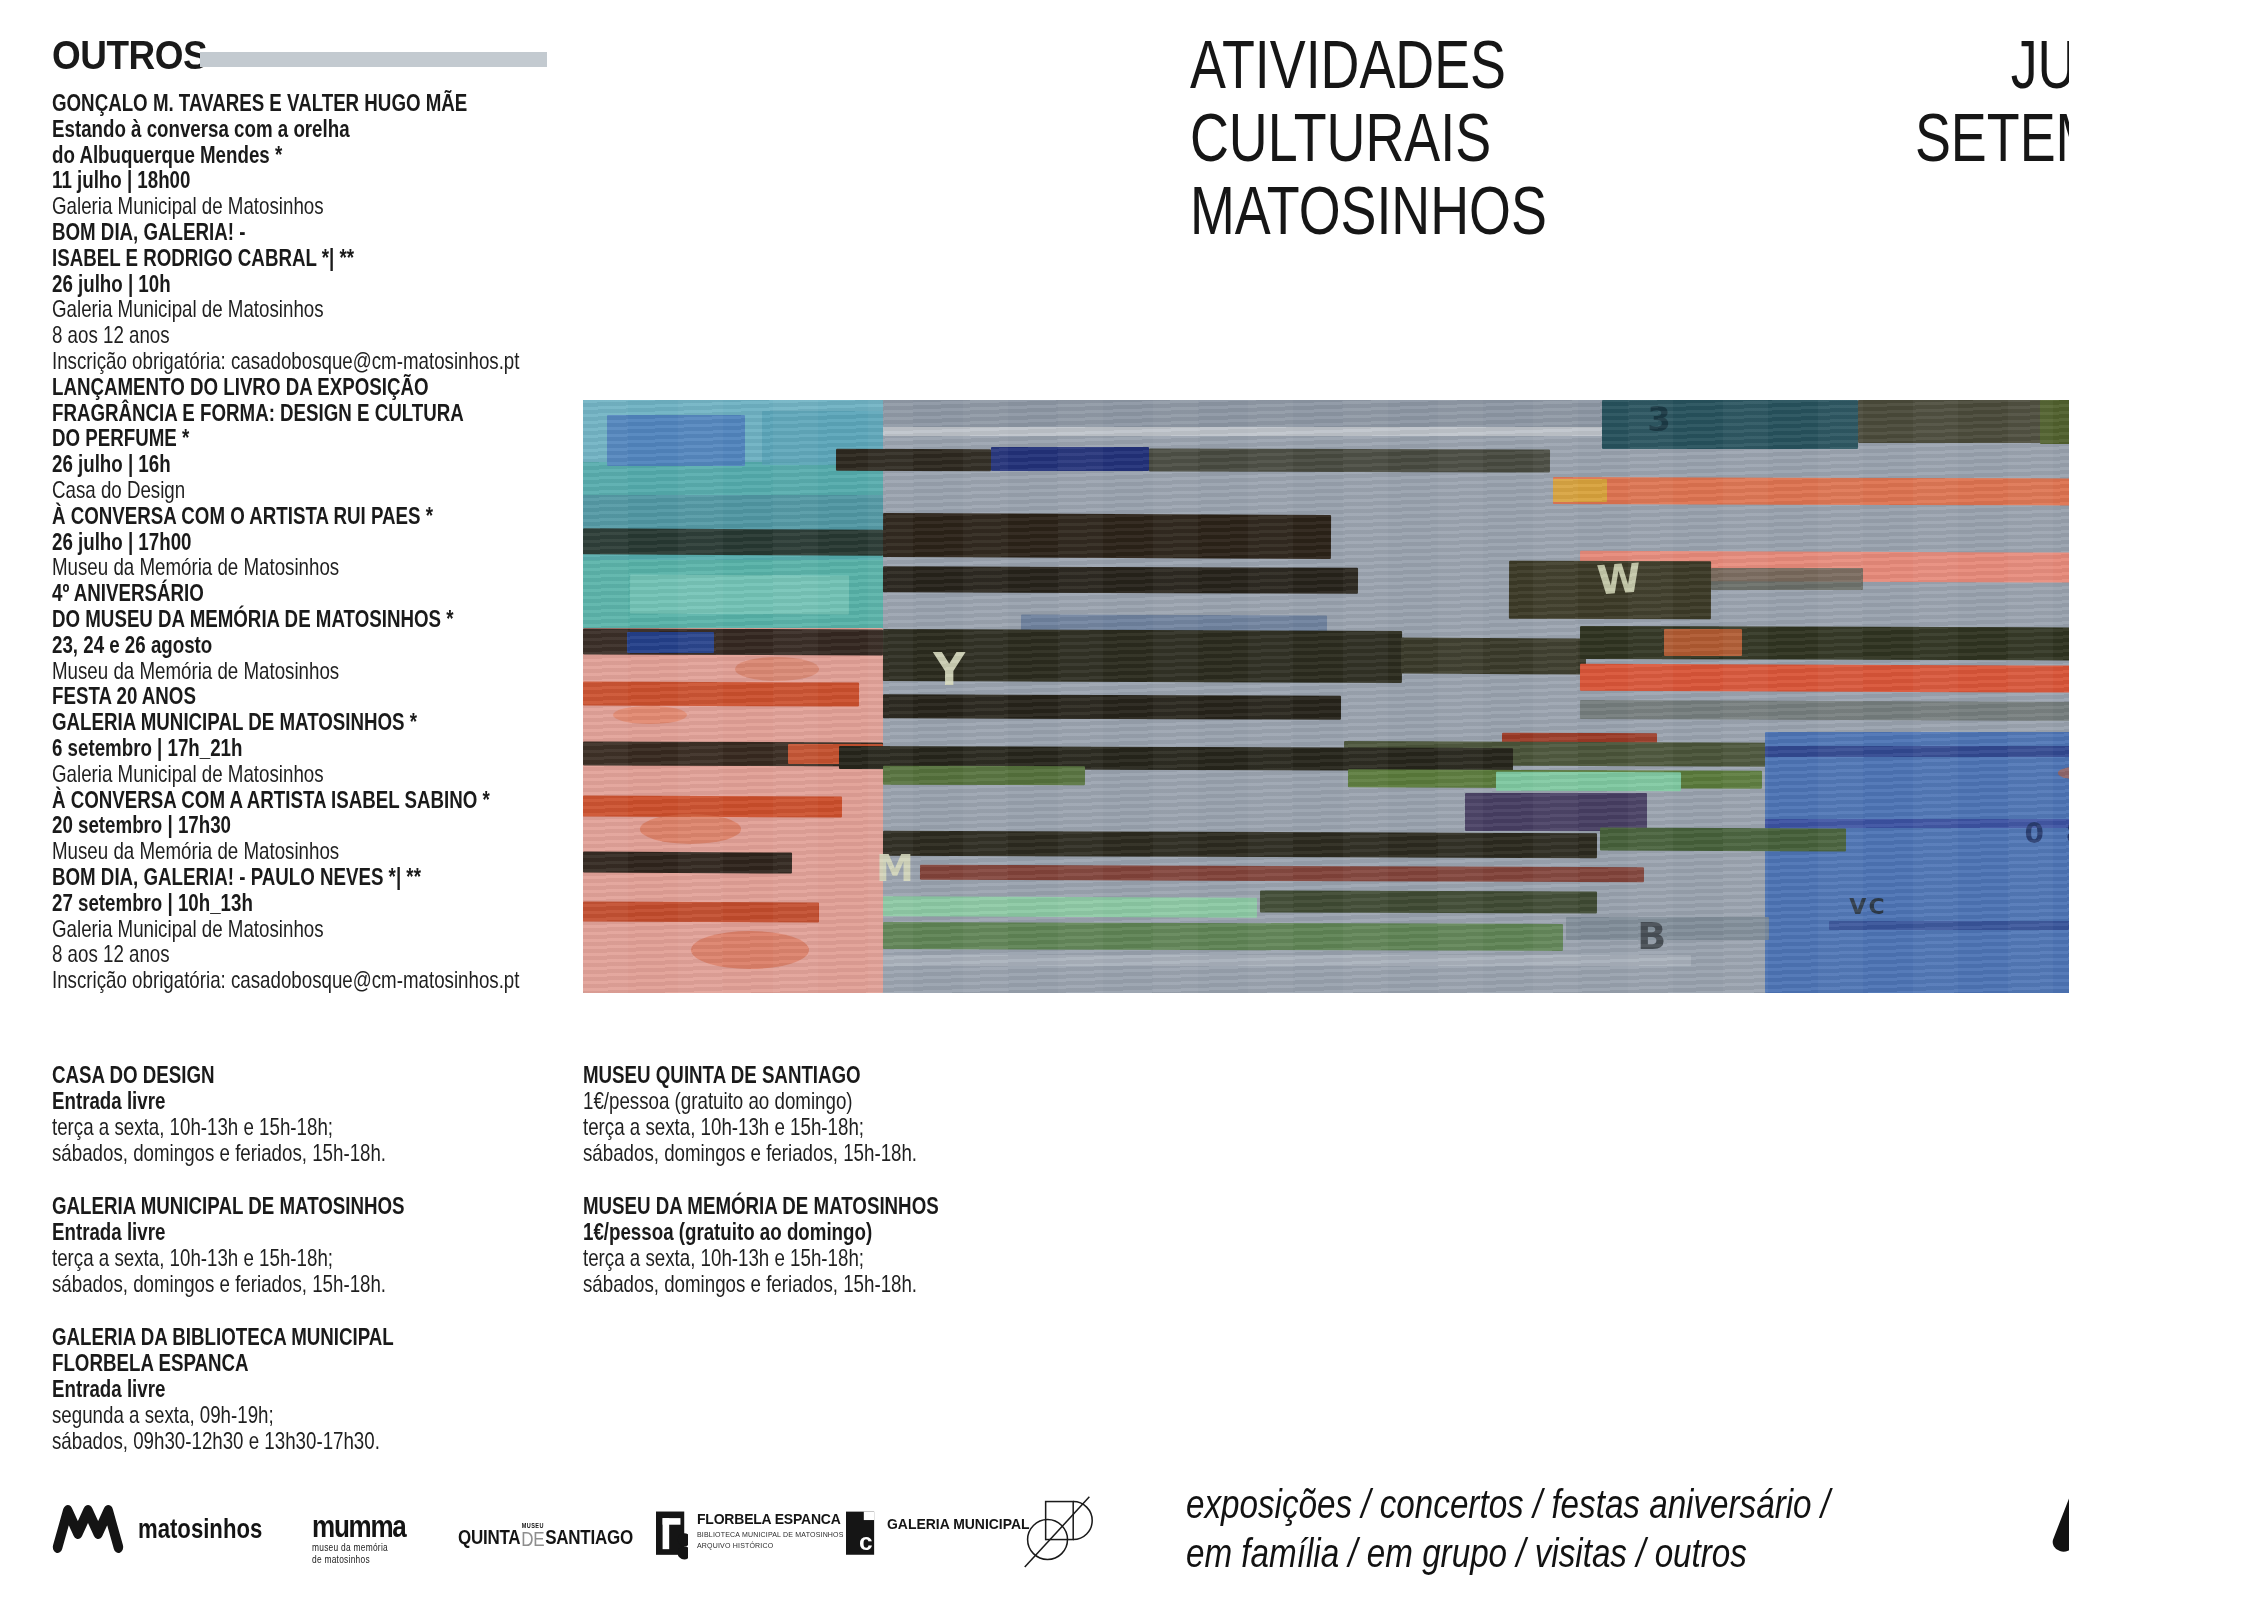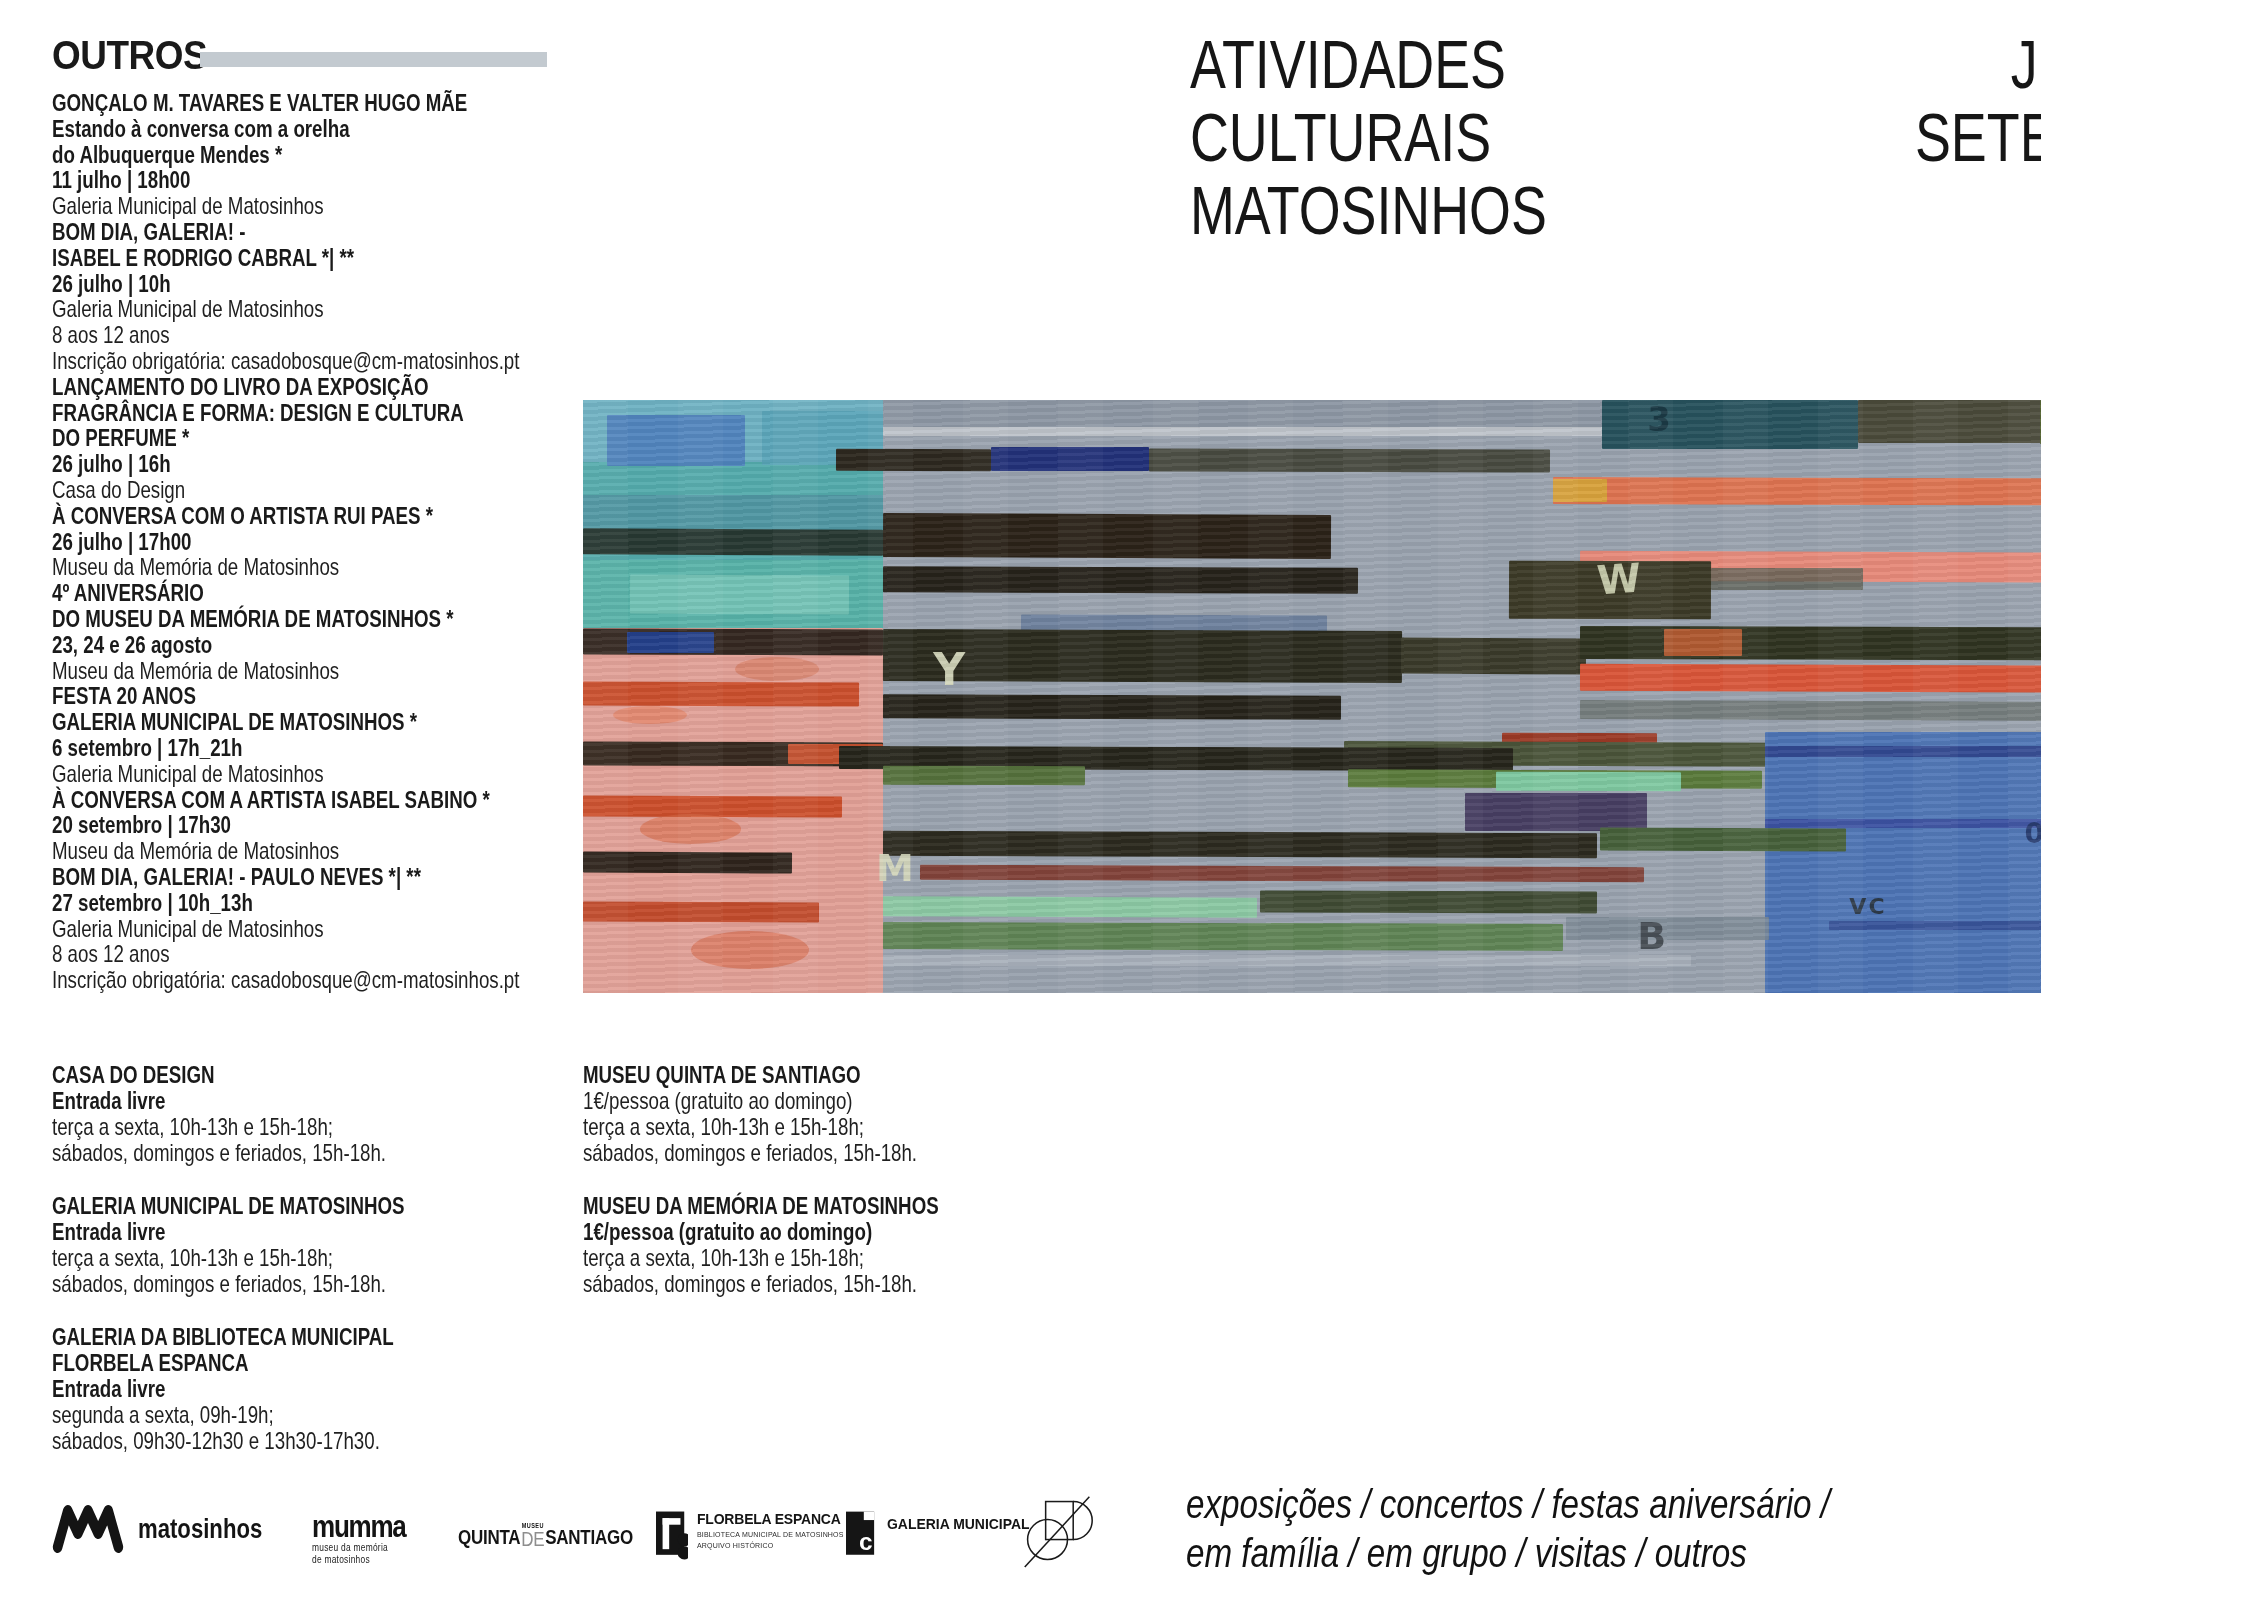--- a/index.html
+++ b/index.html
@@ -1,17 +1,17 @@
 <!DOCTYPE html>
 <html><head>
 <meta charset="utf-8">
 <style>
   html,body{margin:0;padding:0;background:#ffffff;}
   #page{position:relative;width:2041px;height:1600px;background:#ffffff;overflow:hidden;
-        font-family:"Liberation Sans",sans-serif;color:#1a1a1a;}
+        font-family:"Liberation Sans",sans-serif;color:#1a1a1a;padding-left:28px;}
   .abs{position:absolute;}
 
   
   #outros{left:52px;top:32px;font-size:41px;font-weight:700;letter-spacing:-.5px;
           transform:scaleX(.9);transform-origin:0 0;white-space:nowrap;}
   #outros-bar{left:200px;top:52px;width:347px;height:15px;background:#c3cad0;}
 
   #title{left:1190px;top:28px;font-size:69px;line-height:73px;font-weight:400;color:#161616;
          transform:scaleX(.78);transform-origin:0 0;white-space:nowrap;}
   #period{left:1619px;top:28px;width:598px;text-align:right;font-size:69px;line-height:73px;

